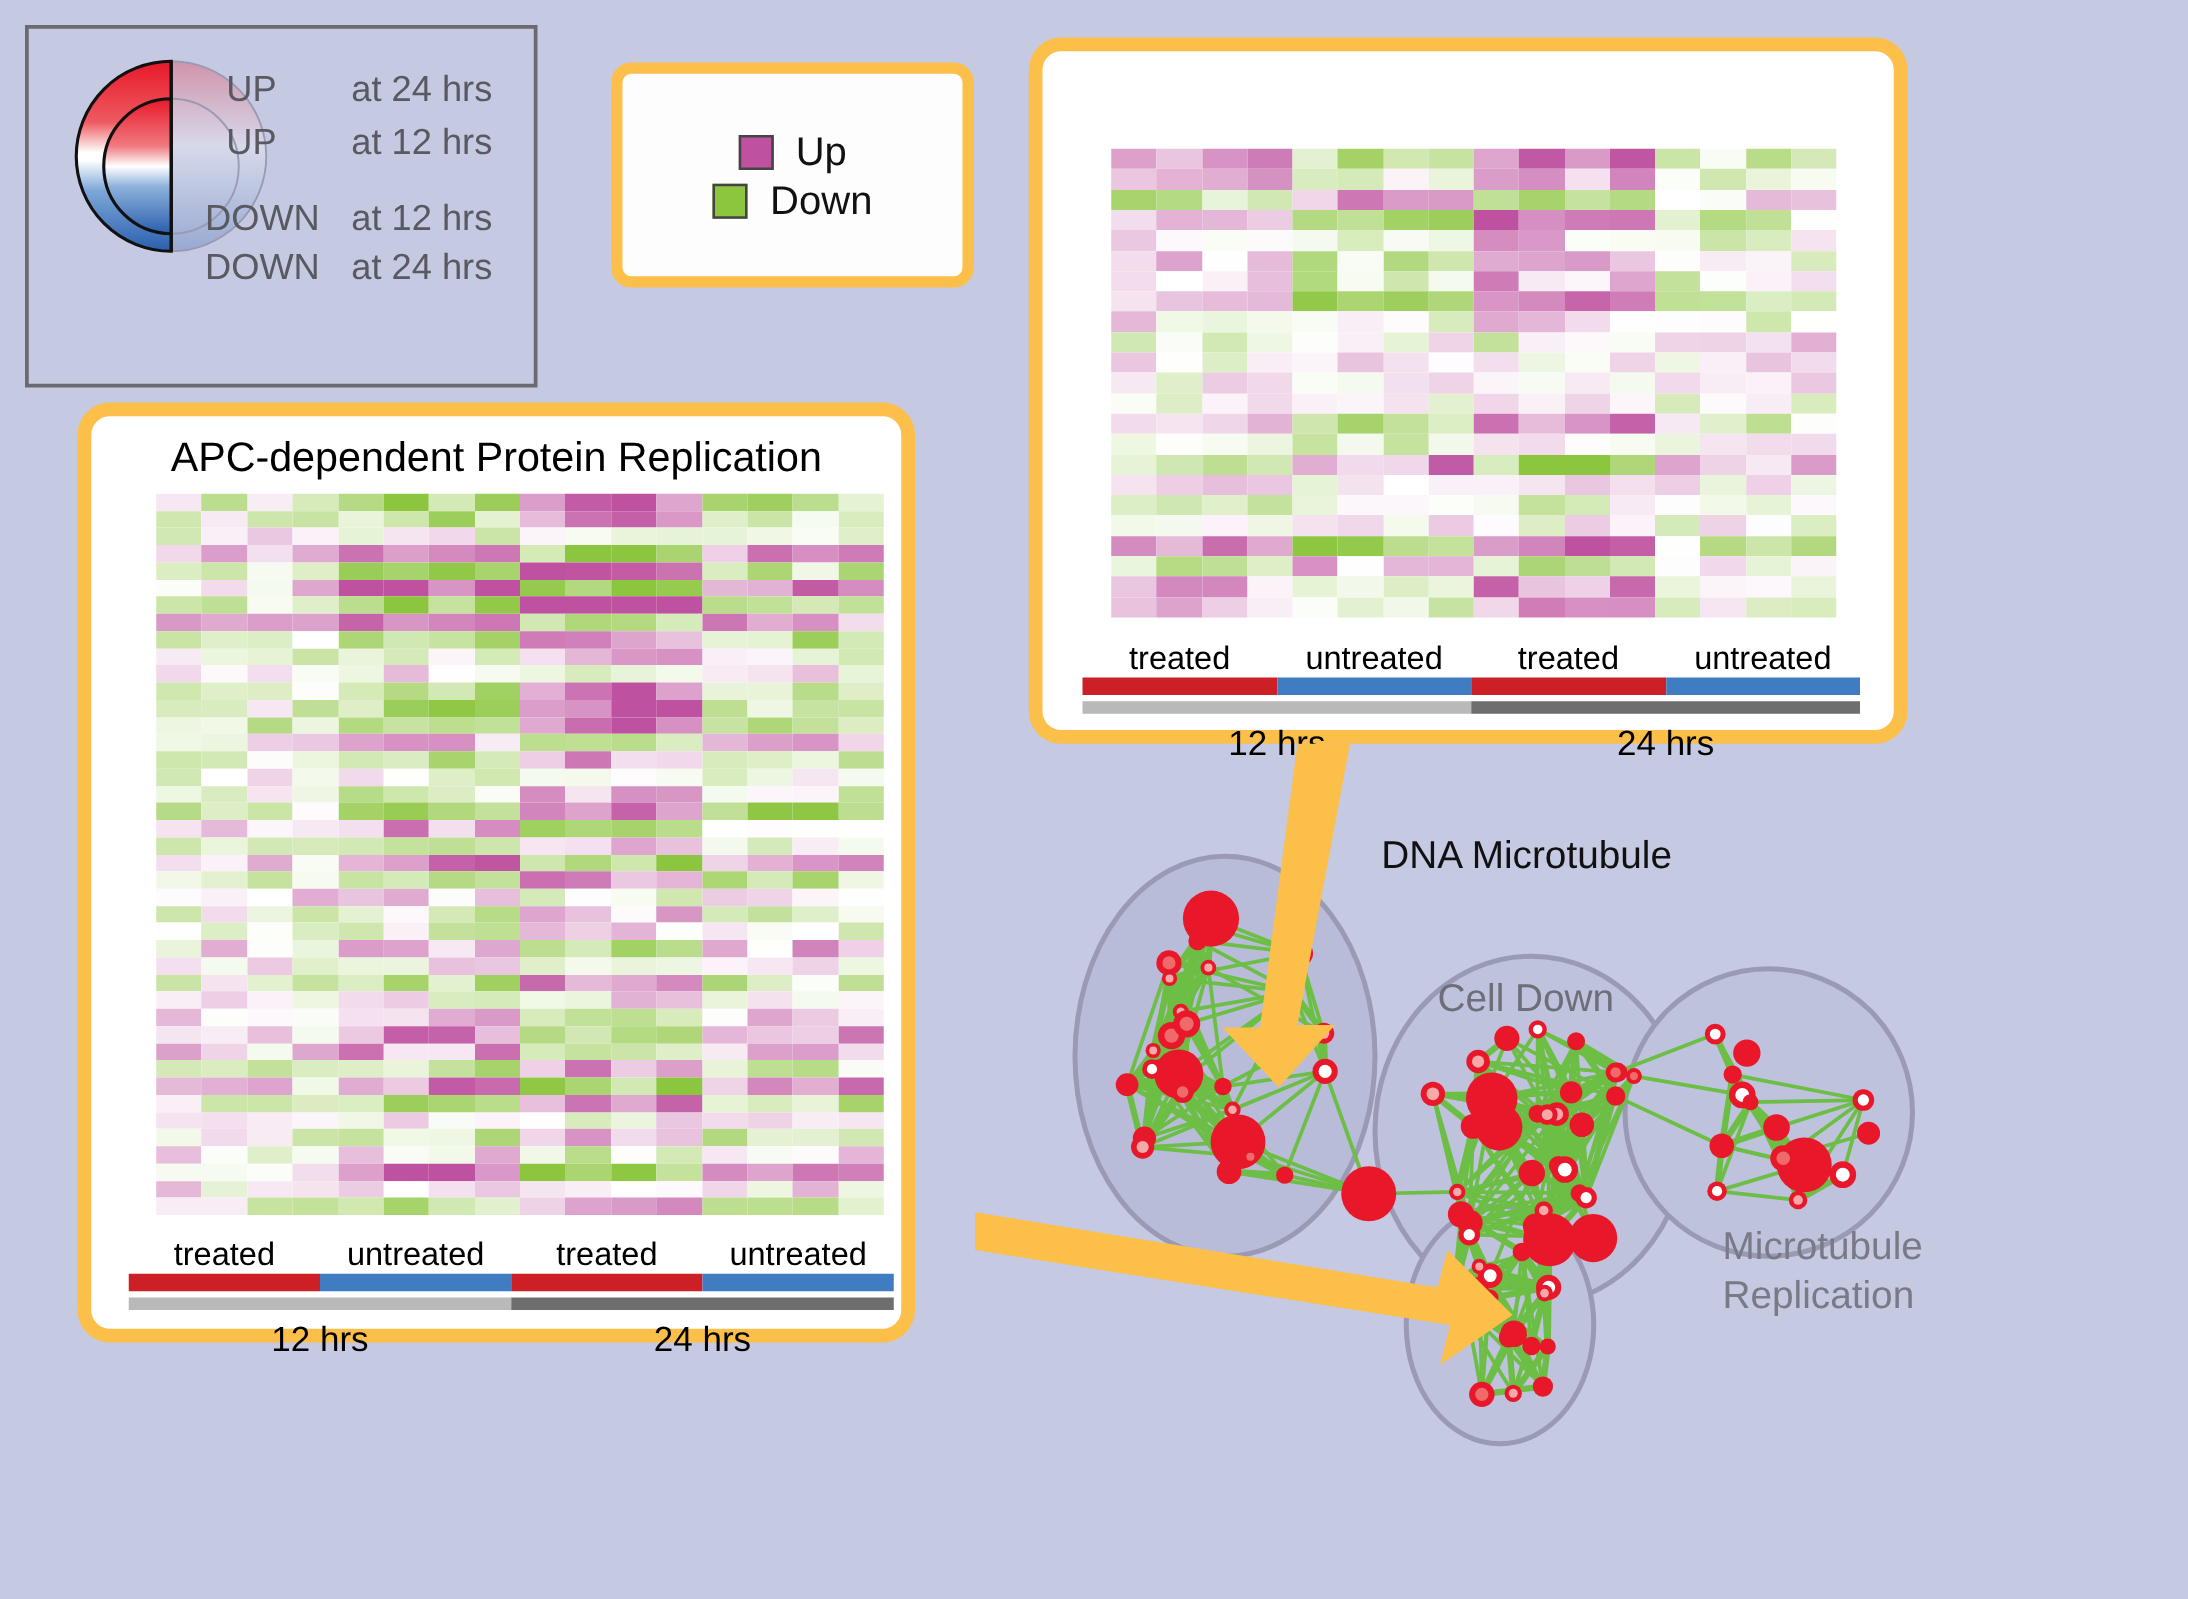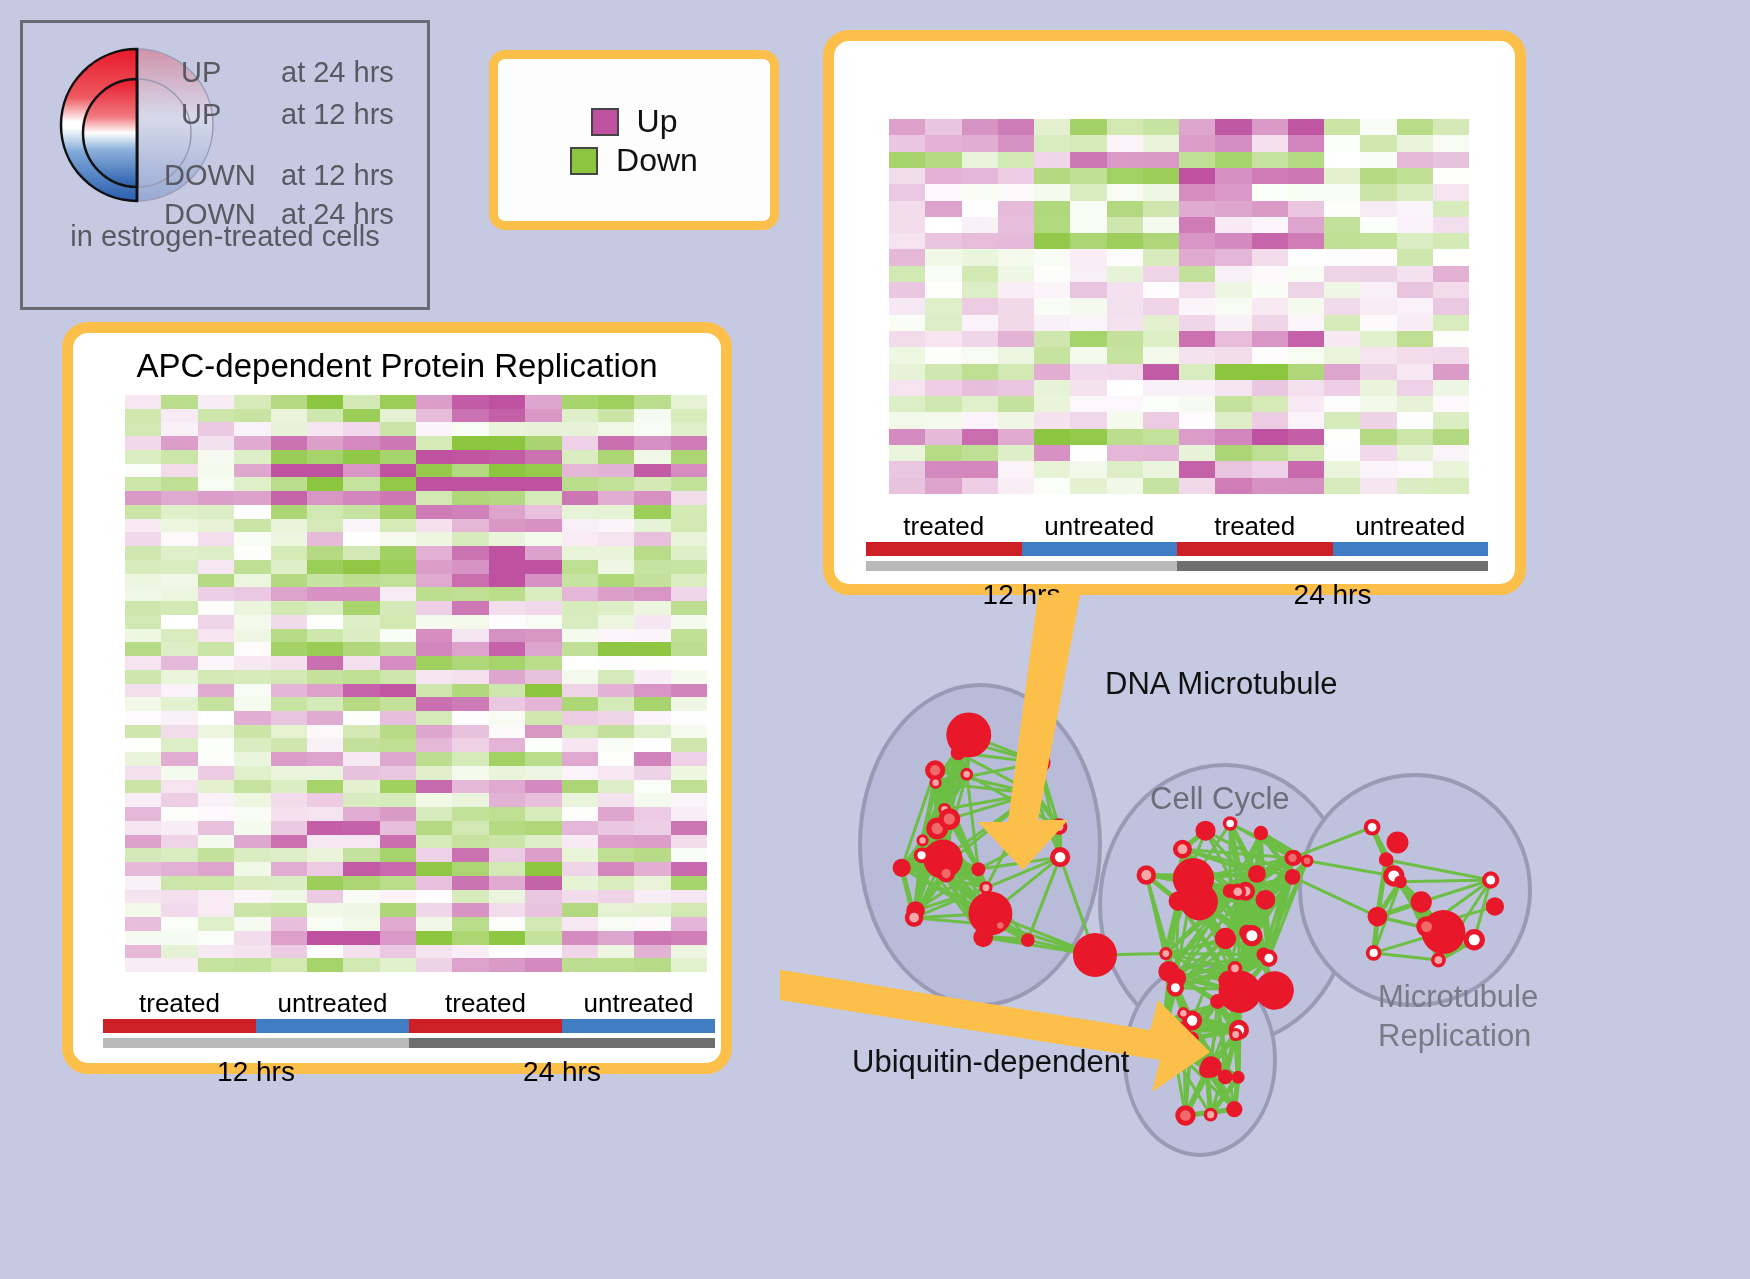--- a/index.html
+++ b/index.html
@@ -133,21 +133,20 @@
   <div class="abs legend-text" style="left:158px;top:77px;">UP</div>
   <div class="abs legend-text" style="left:258px;top:77px;">at 12 hrs</div>
 
   <div class="abs legend-text" style="left:141px;top:138px;">DOWN</div>
   <div class="abs legend-text" style="left:258px;top:138px;">at 12 hrs</div>
 
   <div class="abs legend-text" style="left:141px;top:177px;">DOWN</div>
   <div class="abs legend-text" style="left:258px;top:177px;">at 24 hrs</div>
 
   <div class="foot">
-    <div>in estrogen-treated cells</div>
   </div>
 </div>
 
 <div class="abs" id="updown-legend">
   <div class="sw-row">
     <span class="swatch" style="background:#bf52a0"></span>
     <span class="sw-label">Up</span>
   </div>
   <div class="sw-row">
     <span class="swatch" style="background:#8cc63f"></span>
@@ -2002,20 +2001,19 @@
       </g>
     </g>
 </svg>
 
 <svg class="abs" style="left:780px;top:560px;width:970px;height:720px;pointer-events:none" viewBox="0 0 970 720">
   <polygon points="258,35 300,35 258,260 288,260 243,310 198,262 228,262" fill="#fcbf49"></polygon>
   <polygon points="-60,400 370,470 378,440 430,492 372,532 380,500 -64,430" fill="#fcbf49"></polygon>
 </svg>
 
 <div class="abs net-label" id="label-dna">DNA Microtubule</div>
-<div class="abs net-label" id="label-cc">Cell Cycle</div>
+<div class="abs net-label" id="label-cc">Cell Down</div>
 <div class="abs net-label" id="label-mt">
   <div>Microtubule</div>
   <div>Replication</div>
 </div>
 <div class="abs net-label" id="label-ub">
-  <div>Ubiquitin-dependent</div>
 </div>
 
 </body></html>

